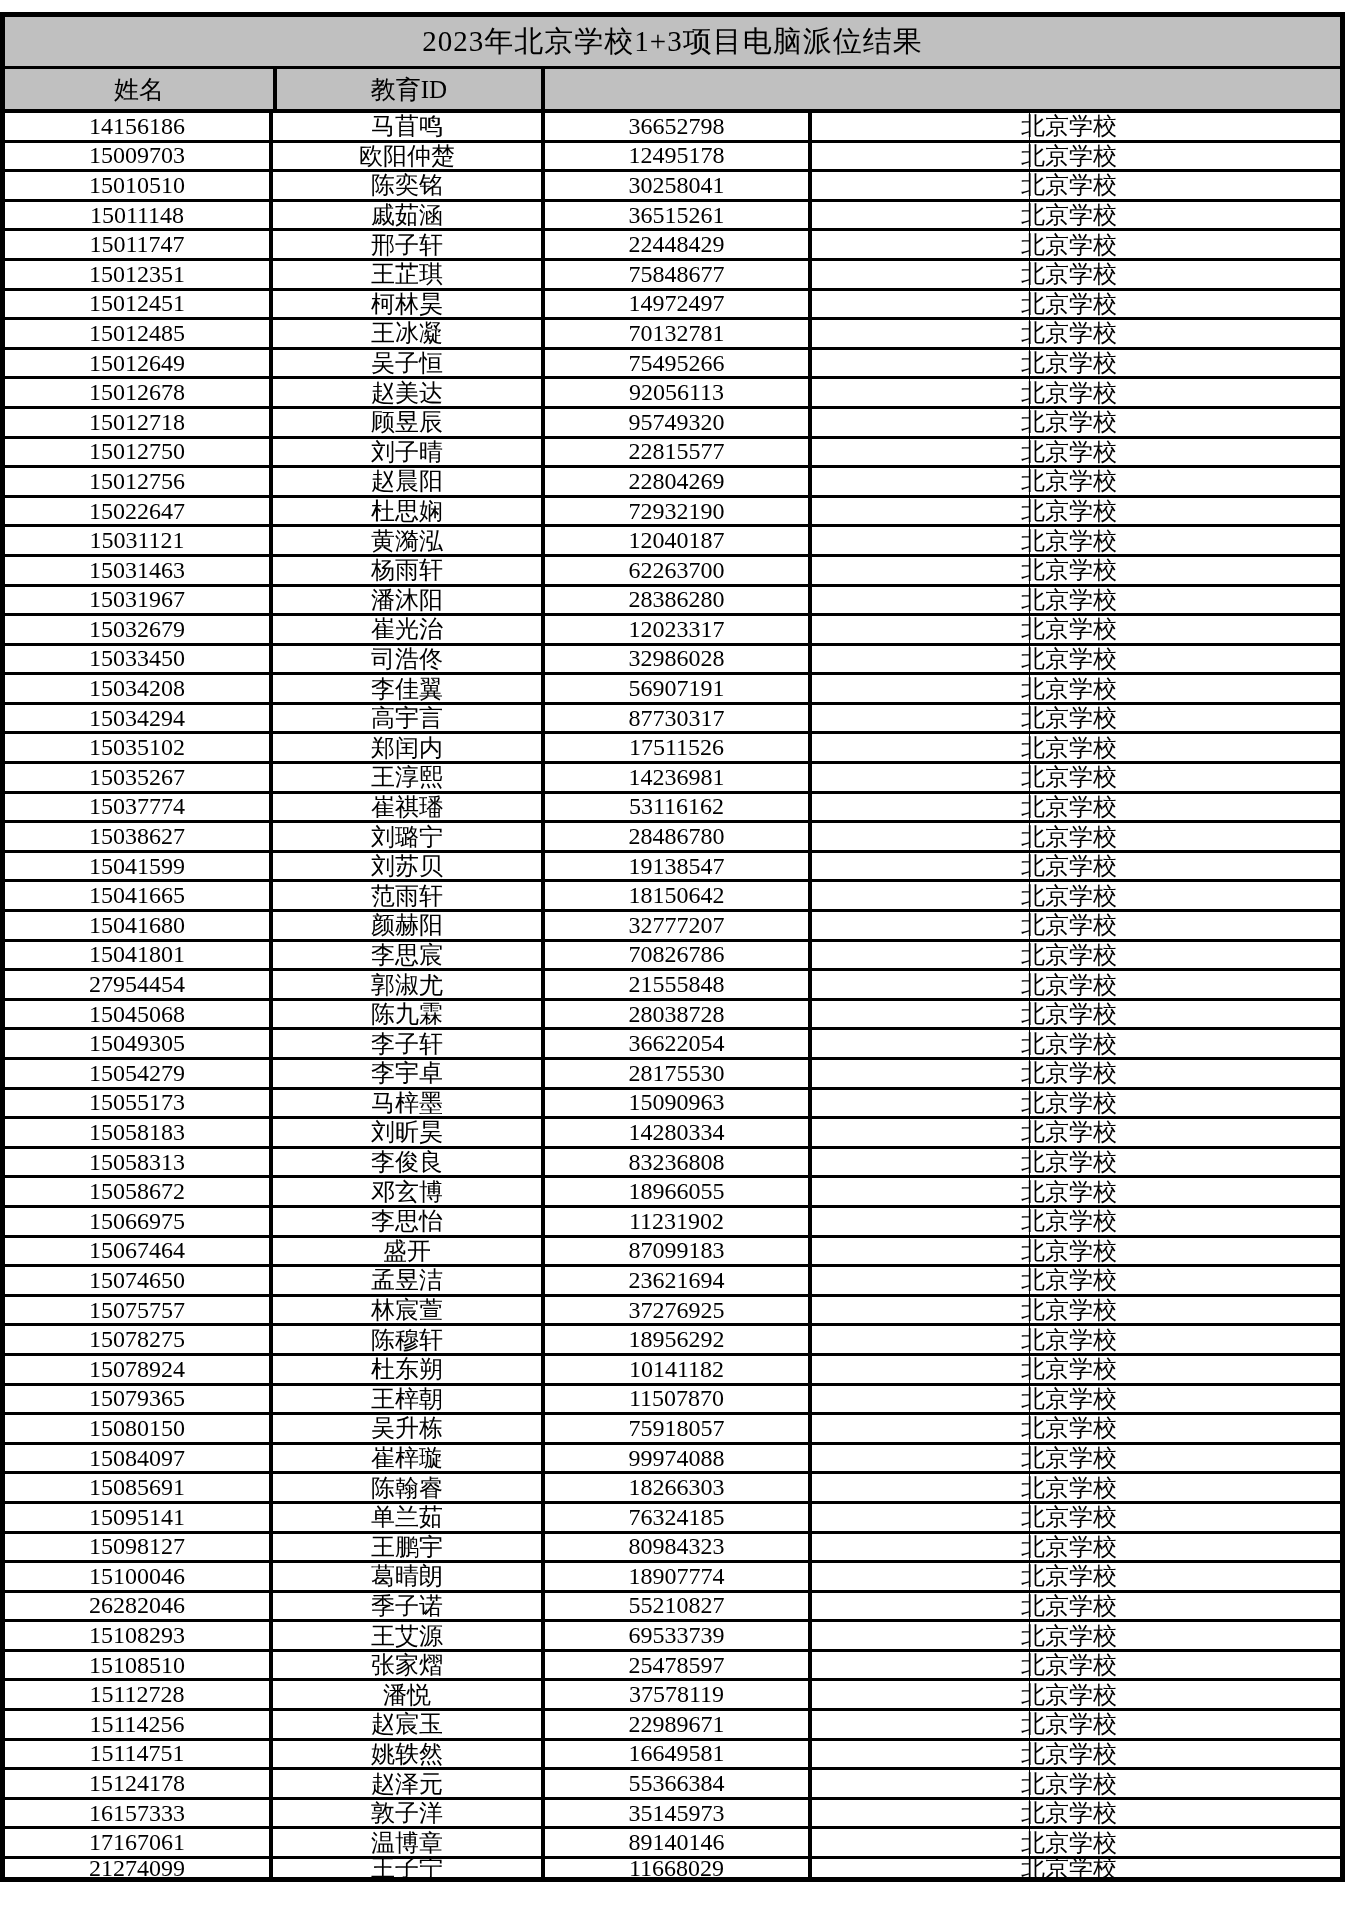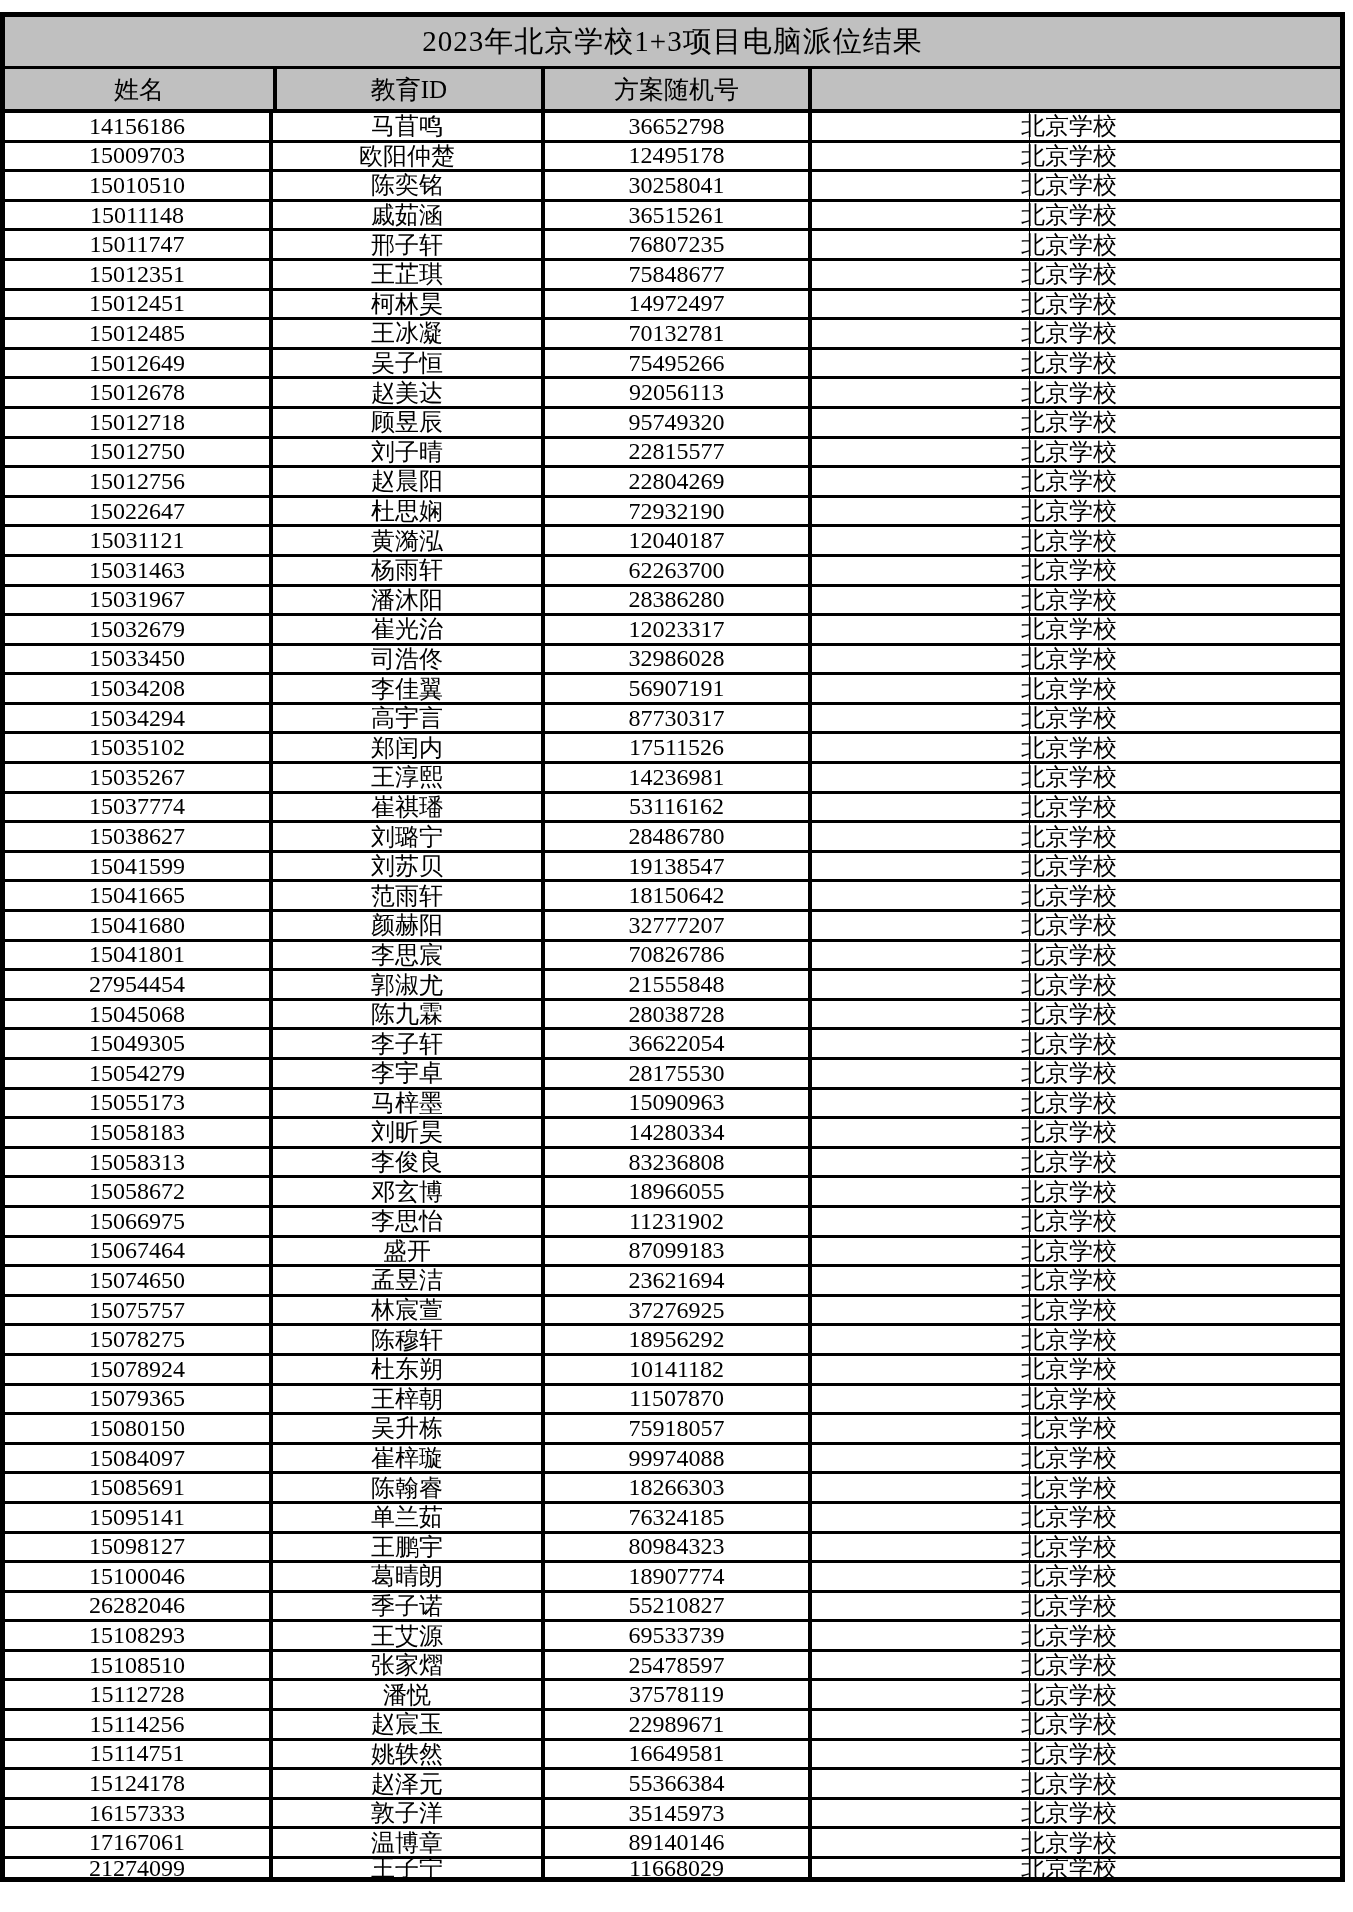--- a/index.html
+++ b/index.html
@@ -64,21 +64,20 @@
 <div class="sheet">
   <div class="grid-table">
 
     <div class="title-row">
       <span>2023年北京学校1+3项目电脑派位结果</span>
     </div>
 
     <div class="header-row">
       <div class="cell c2">姓名</div>
       <div class="cell c1">教育ID</div>
-      <div class="cell c3">方案随机号</div>
     </div>
 
     <div class="rows" id="rows">
       <div class="data-row">
         <div class="cell c1">14156186</div>
         <div class="cell c2">马苜鸣</div>
         <div class="cell c3">36652798</div>
         <div class="cell c4">北京学校</div>
       </div>
 
@@ -99,21 +98,21 @@
       <div class="data-row">
         <div class="cell c1">15011148</div>
         <div class="cell c2">戚茹涵</div>
         <div class="cell c3">36515261</div>
         <div class="cell c4">北京学校</div>
       </div>
 
       <div class="data-row">
         <div class="cell c1">15011747</div>
         <div class="cell c2">邢子轩</div>
-        <div class="cell c3">76807235</div>
+        <div class="cell c3">22448429</div>
         <div class="cell c4">北京学校</div>
       </div>
 
       <div class="data-row">
         <div class="cell c1">15012351</div>
         <div class="cell c2">王芷琪</div>
         <div class="cell c3">75848677</div>
         <div class="cell c4">北京学校</div>
       </div>
 

